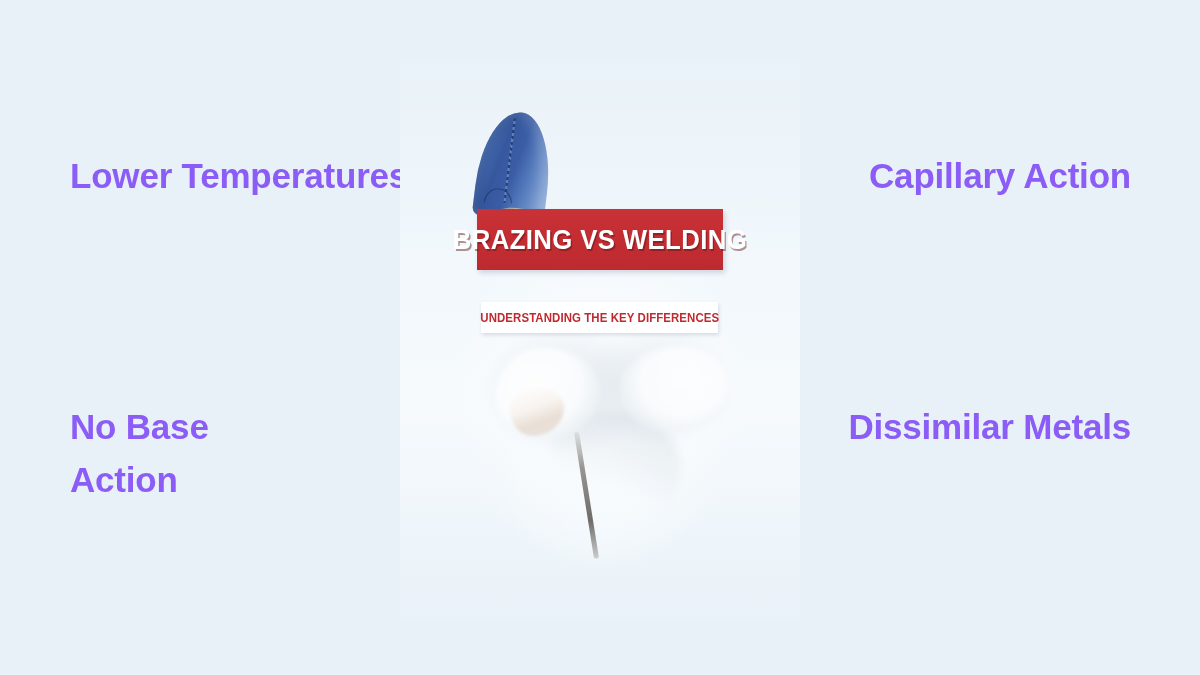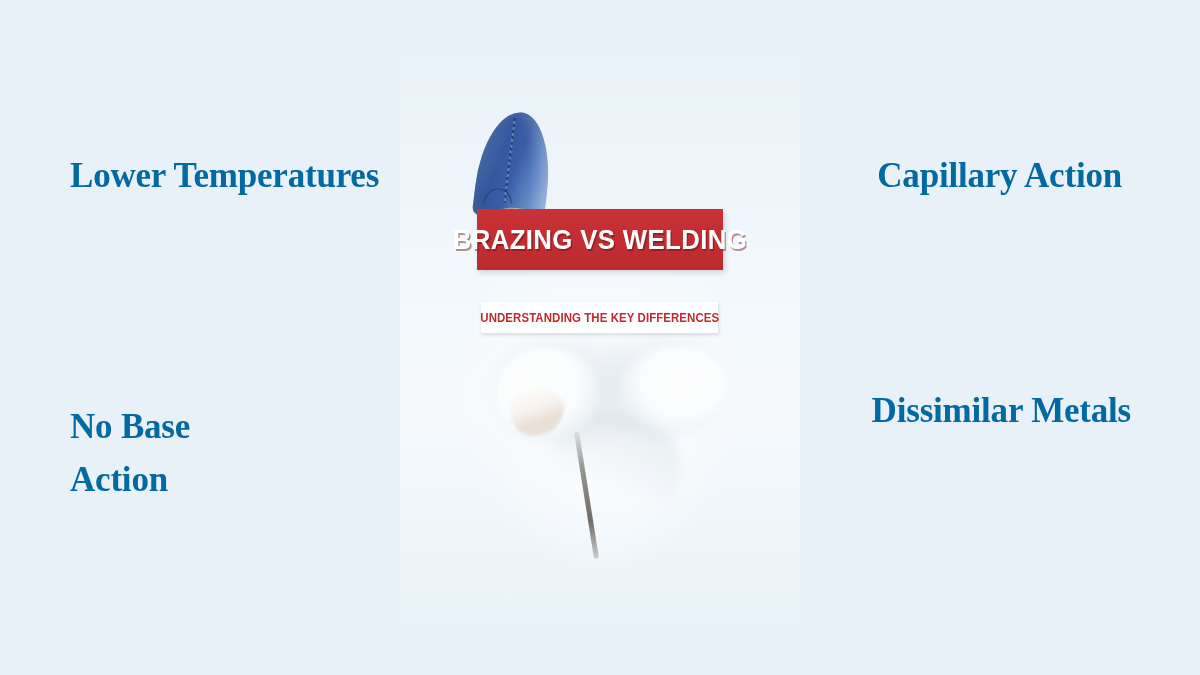--- a/index.html
+++ b/index.html
@@ -17,32 +17,32 @@
   .slide {
     position: relative;
     width: 1200px;
     height: 675px;
     background: #e8f1f8;
   }
 
   
   .feature {
     position: absolute;
-    color: #0369a1;
-    font-family: Liberation Serif, serif;
+    color: #8b5cf6;
+    font-family: Liberation Sans, sans-serif;
     font-weight: bold;
     font-size: 35px;
     line-height: 53px;
     letter-spacing: -0.2px;
     white-space: pre-line;
   }
   .feature-tl { left: 70px;  top: 149px; text-align: left; }
-  .feature-tr { right: 78px; top: 149px; text-align: left; }
+  .feature-tr { right: 69px; top: 149px; text-align: left; }
   .feature-bl { left: 70px;  top: 400px; text-align: left; width: 300px; }
-  .feature-br { right: 69px; top: 384px; text-align: left; }
+  .feature-br { right: 69px; top: 400px; text-align: left; }
 
   
   .photo {
     position: absolute;
     left: 400px;
     top: 60px;
     width: 400px;
     height: 560px;
     overflow: hidden;
   }

